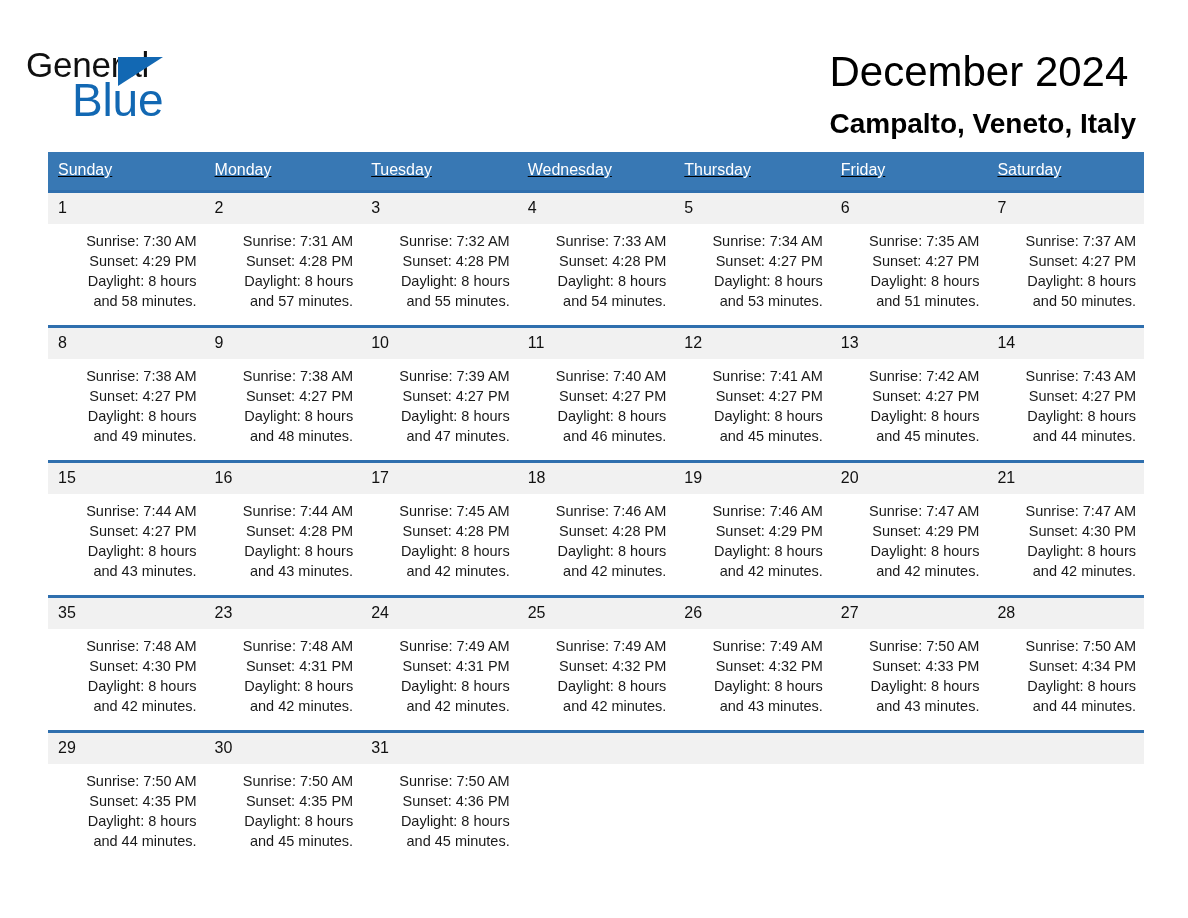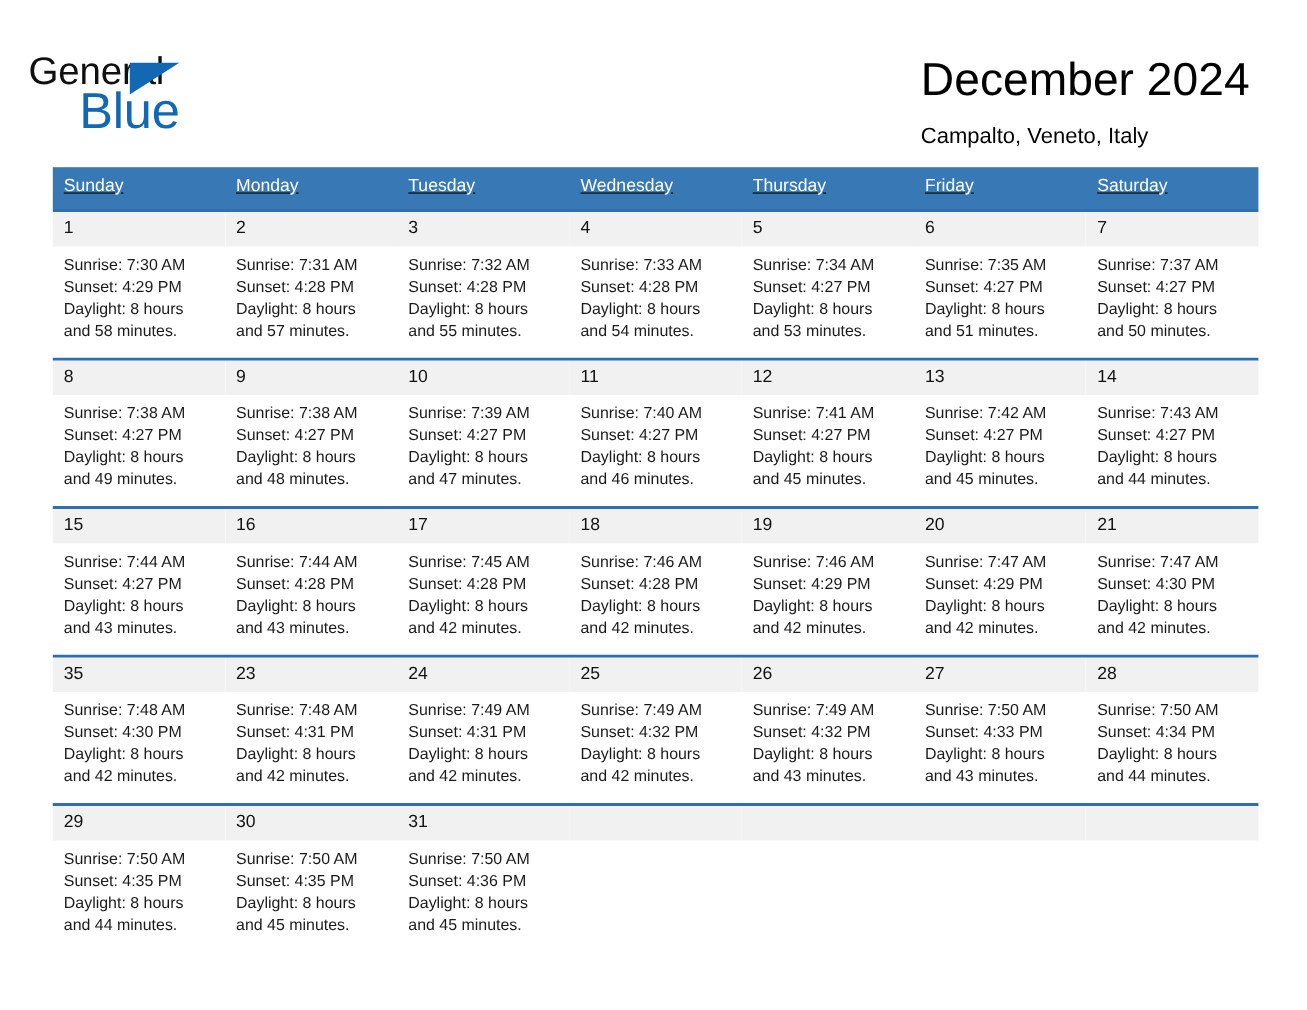--- a/index.html
+++ b/index.html
@@ -69,22 +69,22 @@
     padding-top: 2px;
   }
   .cal-title {
     font-size: 42px;
     font-weight: 400;
     line-height: 52px;
     color: #000000;
     white-space: nowrap;
   }
   .cal-location {
-    font-size: 20px;
-    font-weight: 400;
+    font-size: 28px;
+    font-weight: 700;
     line-height: 32px;
     color: #000000;
     margin-top: 10px;
     white-space: nowrap;
   }
 
   
   .calendar {
     margin: 0 44px 0 48px;
     width: 1096px;
@@ -129,20 +129,21 @@
   }
   .day-cell.empty .day-number {
     background: #f1f1f1;
     color: transparent;
   }
   .day-body {
     padding: 7px 8px 0 10px;
     font-size: 14.5px;
     line-height: 20px;
     color: #1a1a1a;
+    text-align: right;
   }
   .day-body div {
     white-space: nowrap;
   }
 </style>
 </head>
 <body>
 
 <div class="page">
 

